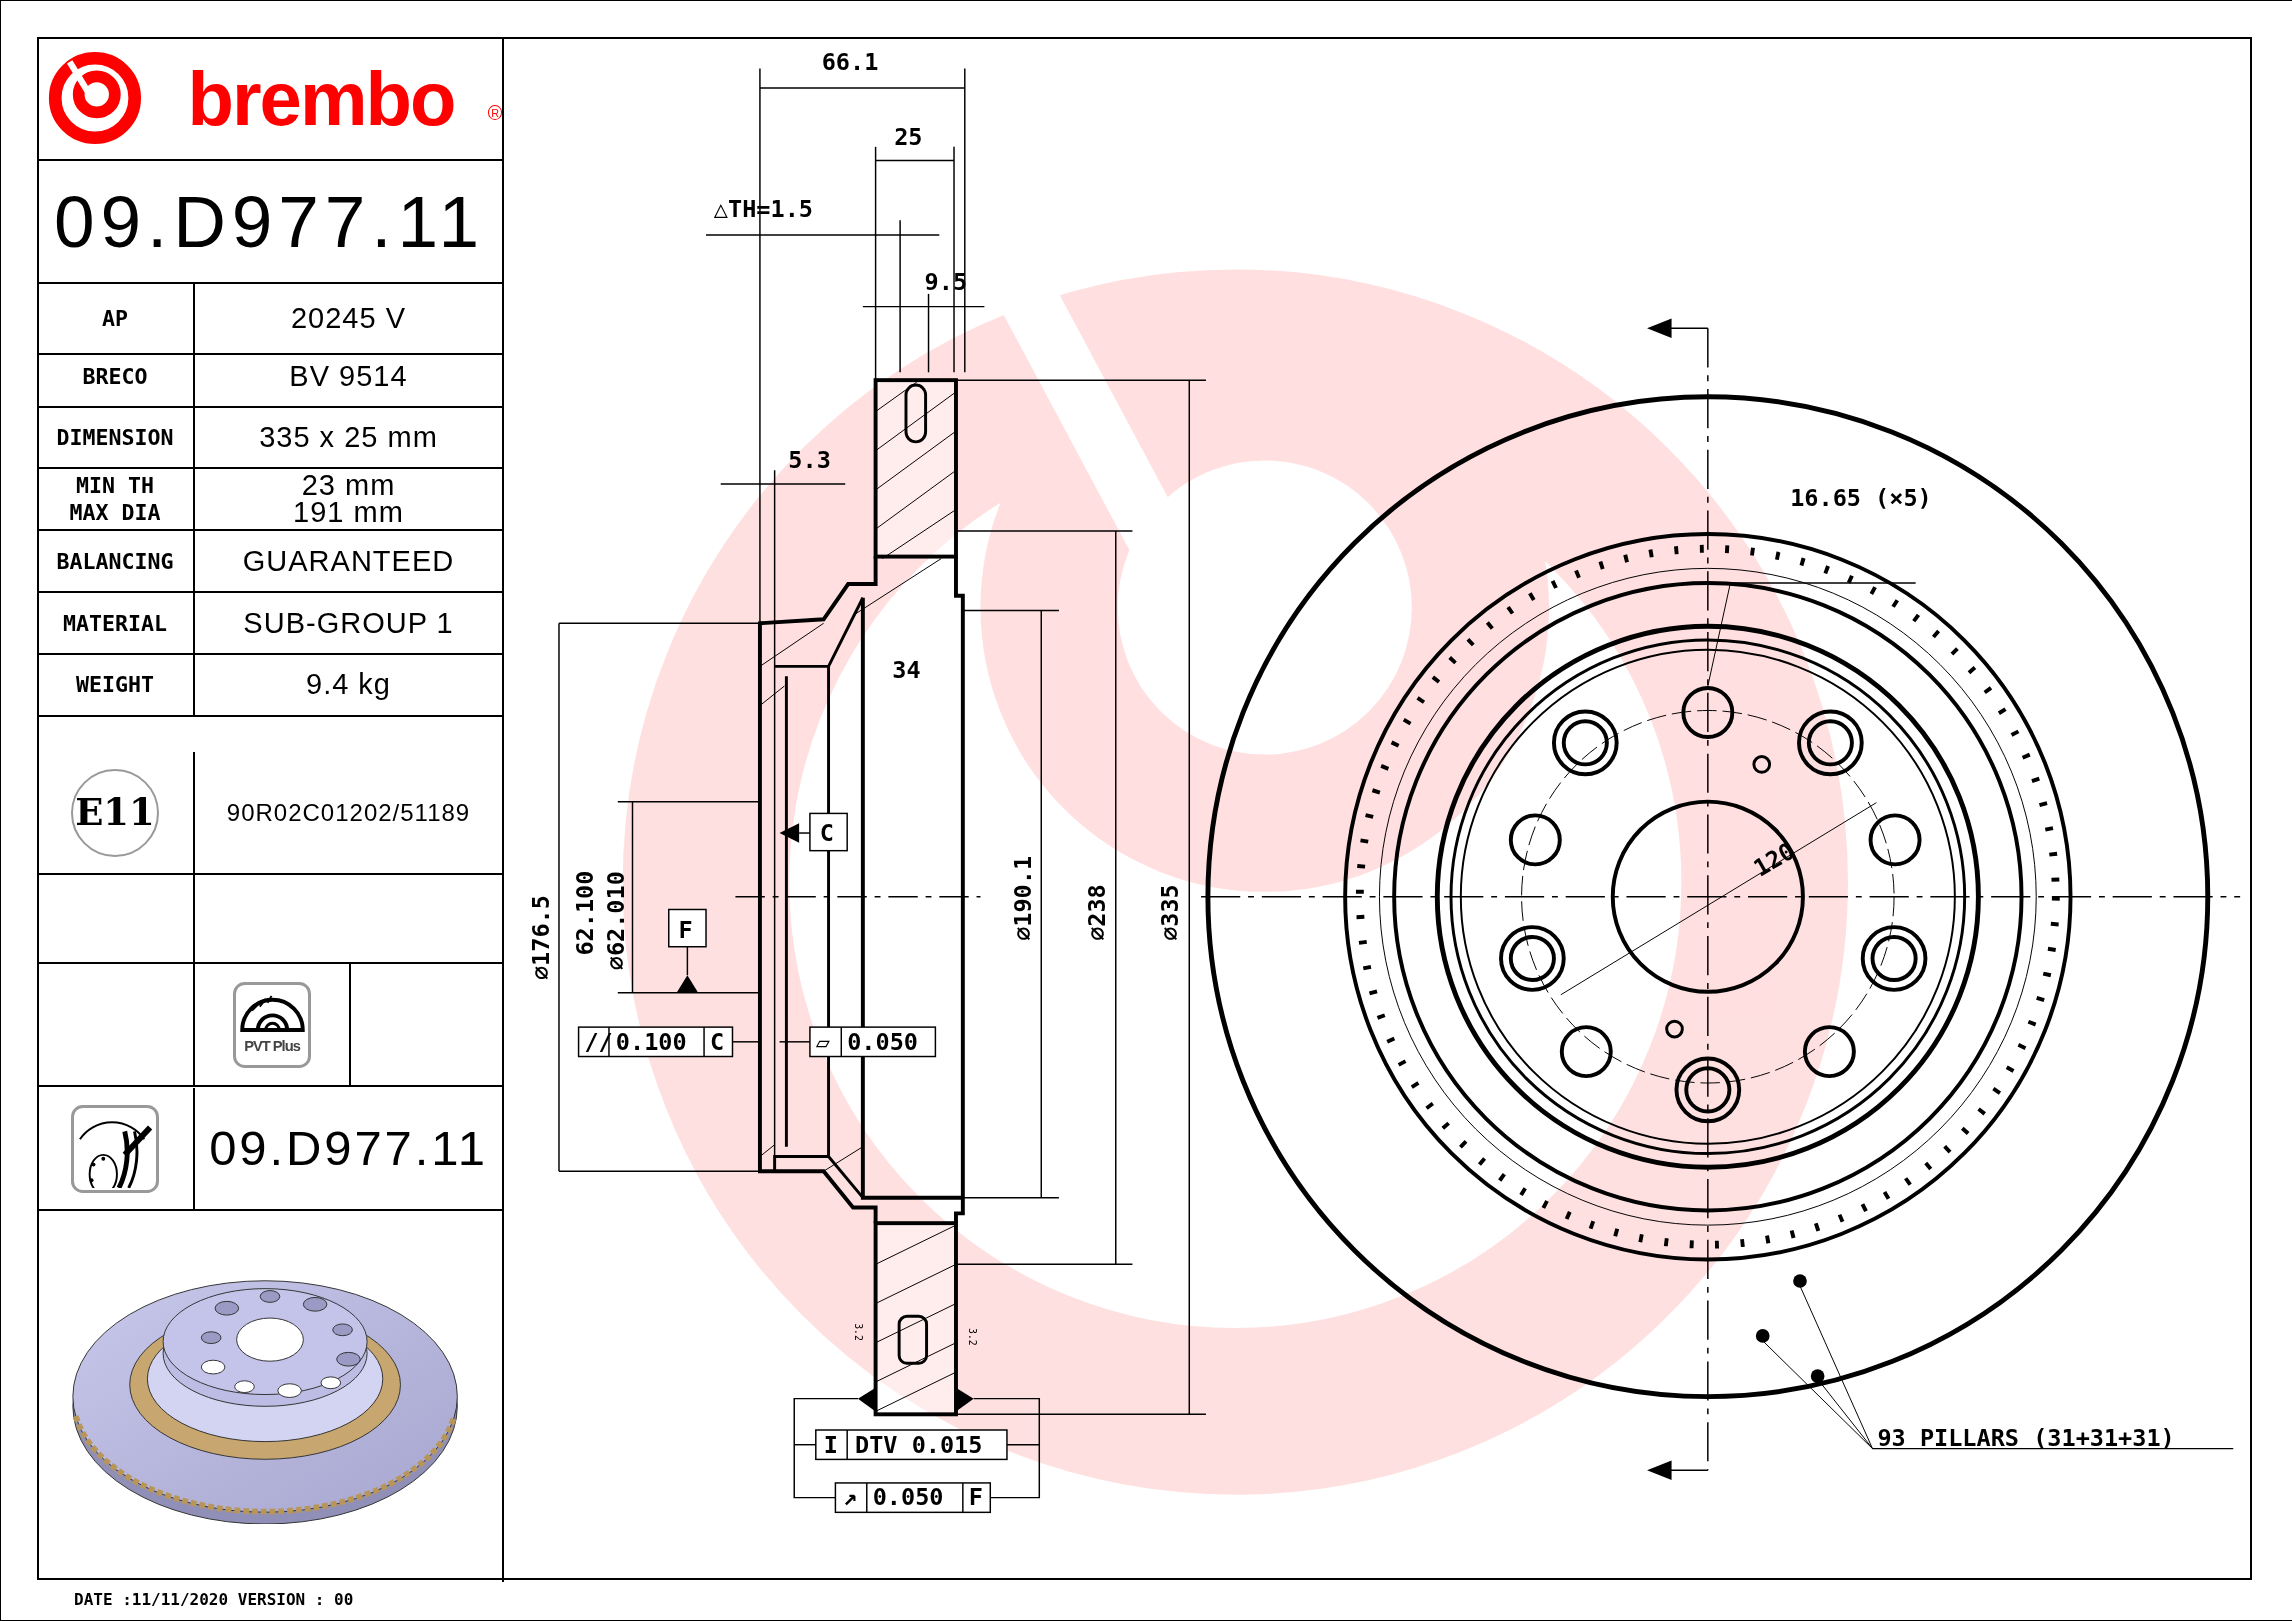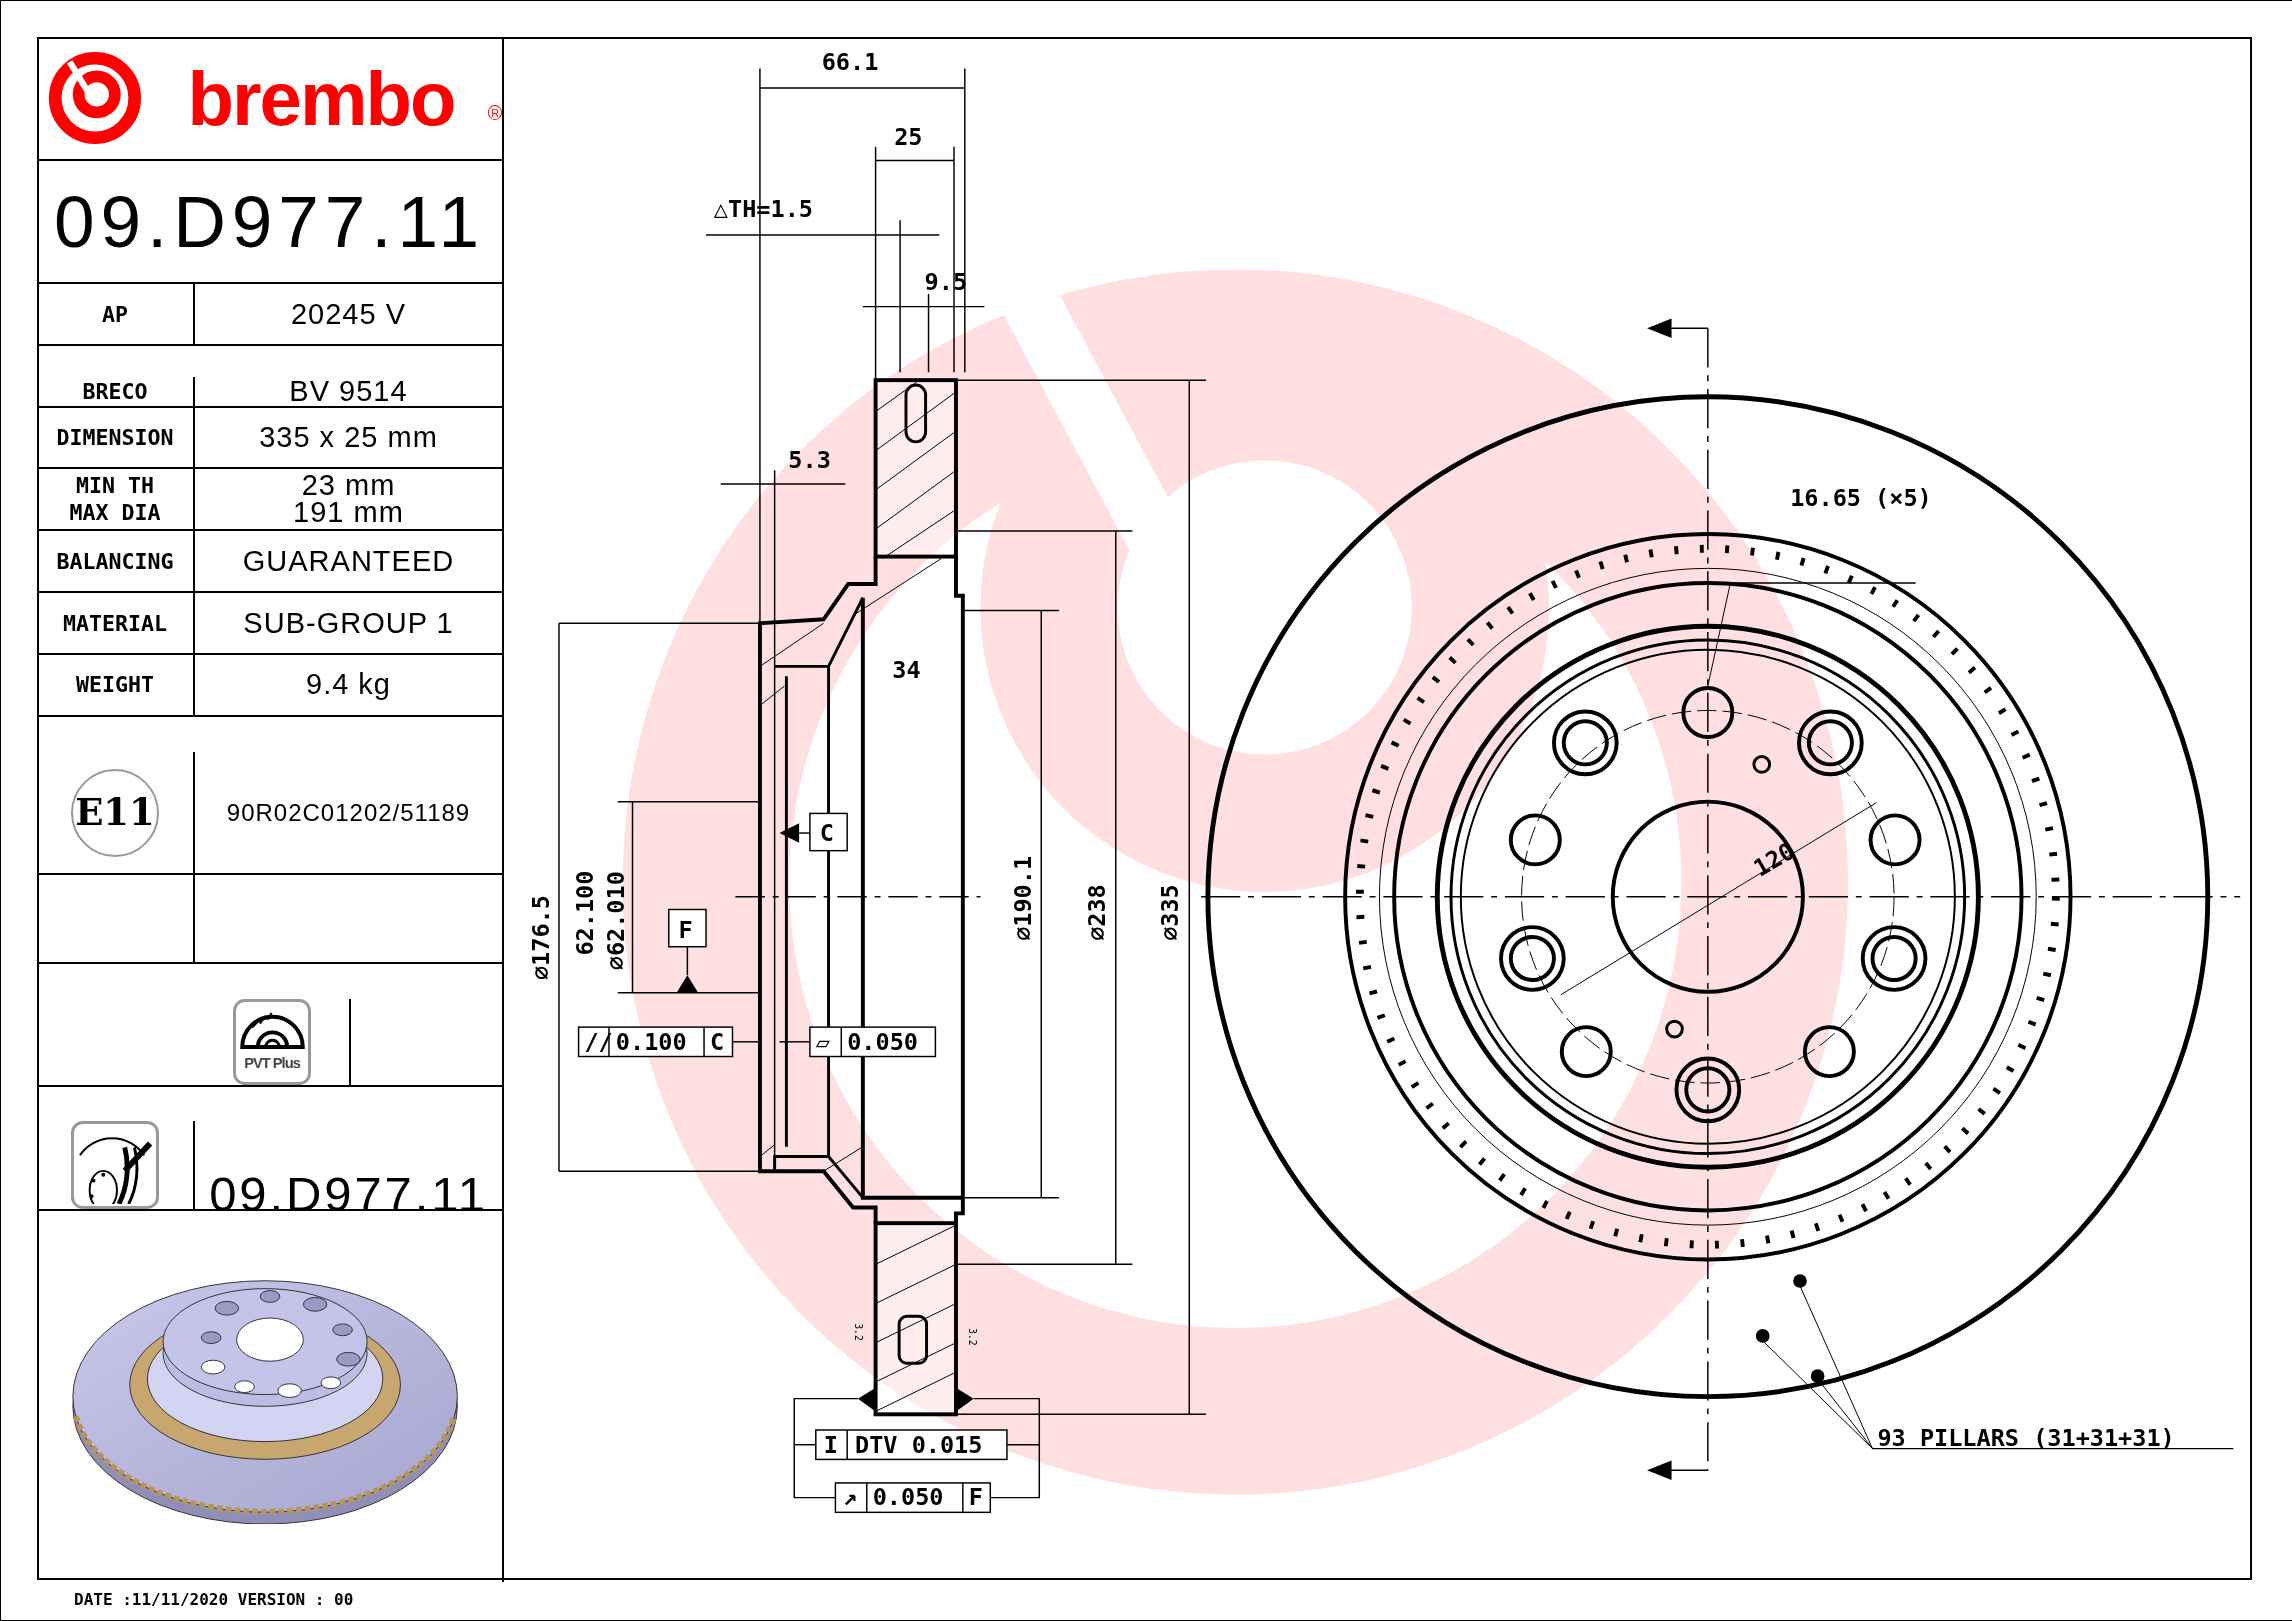--- a/index.html
+++ b/index.html
@@ -1,21 +1,21 @@
 <!DOCTYPE html>
 <html><head>
 <meta charset="utf-8">
 <style>
   html,body{margin:0;padding:0;background:#fff;}
   body{width:2293px;height:1621px;position:relative;overflow:hidden;font-family:"DejaVu Sans Mono","Liberation Mono",monospace;color:#000;}
   .outer{position:absolute;left:0;top:0;width:2291px;height:1619px;border:1px solid #000;}
   .frame{position:absolute;left:37px;top:37px;width:2211px;height:1539px;border:2.9px solid #000;}
   .titleblock{position:absolute;left:37px;top:37px;width:465px;height:1545px;border-right:2.9px solid #000;}
   .tb-row{position:absolute;left:0;width:465px;border-bottom:2px solid #000;box-sizing:border-box;display:flex;}
-  .tb-row.thick{border-bottom:2.9px solid #000;align-items:flex-end;}
+  .tb-row.thick{border-bottom:2.9px solid #000;}
   .lbl{width:156px;border-right:2px solid #000;display:flex;align-items:center;justify-content:center;text-align:center;font-family:"DejaVu Sans Mono",monospace;font-weight:bold;font-size:21.6px;line-height:29px;}
   .val{flex:1;display:flex;align-items:center;justify-content:center;text-align:center;font-family:"Liberation Sans",sans-serif;font-size:29px;line-height:29px;letter-spacing:1px;}
   .logo-row{position:absolute;left:0;top:0;width:465px;height:124px;border-bottom:2.9px solid #000;box-sizing:border-box;display:flex;align-items:center;padding-left:11px;gap:32px;}
   .logo-word{font-family:"Liberation Sans",sans-serif;font-weight:bold;color:#ff0000;font-size:76px;letter-spacing:-2px;margin-left:13.7px;}
   .reg{color:#ff0000;font-size:10.8px;border:1px solid #ff0000;border-radius:50%;width:12.7px;height:12.7px;display:inline-flex;align-items:center;justify-content:center;margin-left:2px;margin-top:29px;font-family:"Liberation Sans",sans-serif;}
   .pn-row{position:absolute;left:0;top:124px;width:465px;height:123px;border-bottom:2.9px solid #000;box-sizing:border-box;display:flex;align-items:center;justify-content:center;}
   .pn{font-family:"Liberation Sans",sans-serif;font-size:73px;letter-spacing:5.9px;}
   .date{position:absolute;left:74px;top:1590px;font-family:"DejaVu Sans Mono",monospace;font-weight:bold;font-size:16px;}
   .e11{width:84px;height:84px;border:2.9px solid #999;border-radius:50%;display:flex;align-items:center;justify-content:center;font-family:"DejaVu Serif",serif;font-weight:bold;font-size:37px;}
   .badge{width:78px;height:86px;border:3.9px solid #999;border-radius:11.8px;box-sizing:border-box;display:flex;flex-direction:column;align-items:center;justify-content:flex-end;padding-bottom:3.9px;}
@@ -37,21 +37,21 @@
       <circle cx="54" cy="48" r="20" fill="none" stroke="#ff0000" stroke-width="13"></circle>
       <line x1="24" y1="12" x2="52" y2="58" stroke="#fff" stroke-width="7"></line>
     </svg>
     <span class="logo-word">brembo</span>
     <span class="reg">R</span>
   </div>
   <div class="pn-row">
     <span class="pn">09.D977.11</span>
   </div>
 
-  <div class="tb-row" style="top:247px;height:62px;">
+  <div class="tb-row" style="top:247px;height:71px;">
     <div class="lbl">AP</div>
     <div class="val">20245 V</div>
   </div>
   <div class="tb-row thick" style="top:309px;height:62px;">
     <div class="lbl">BRECO</div>
     <div class="val">BV 9514</div>
   </div>
   <div class="tb-row" style="top:370px;height:62px;">
     <div class="lbl">DIMENSION</div>
     <div class="val">335 x 25 mm</div>

